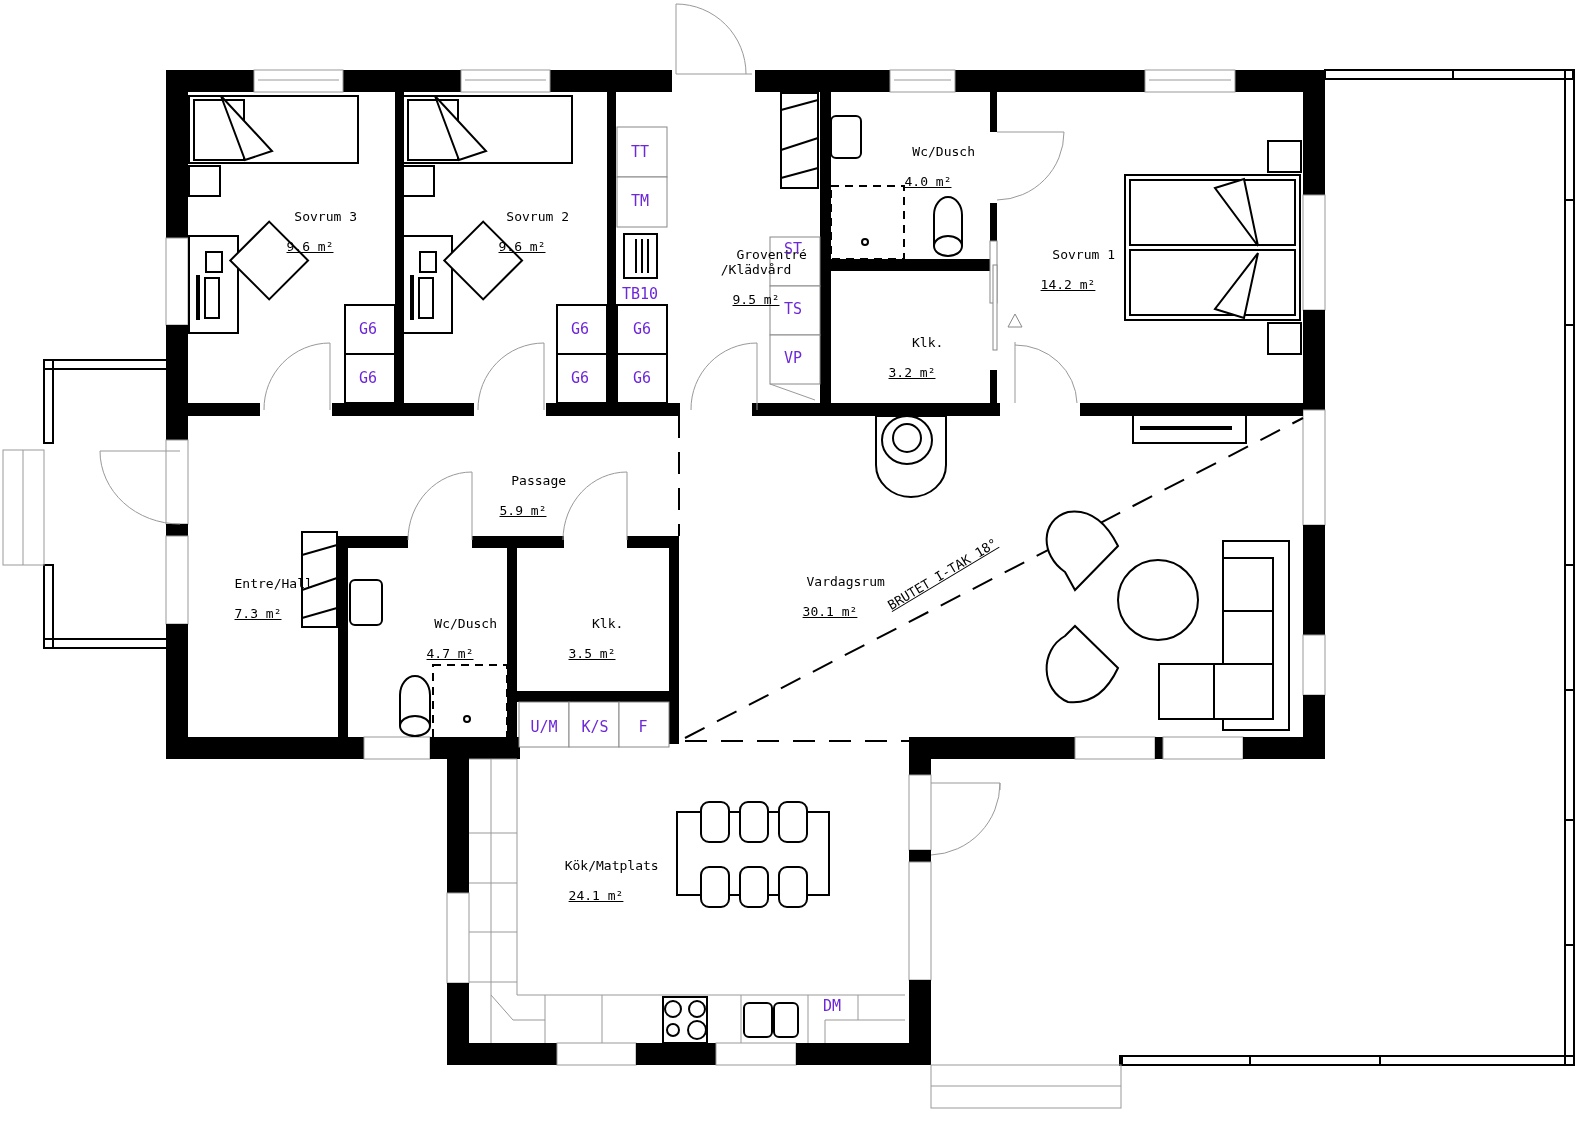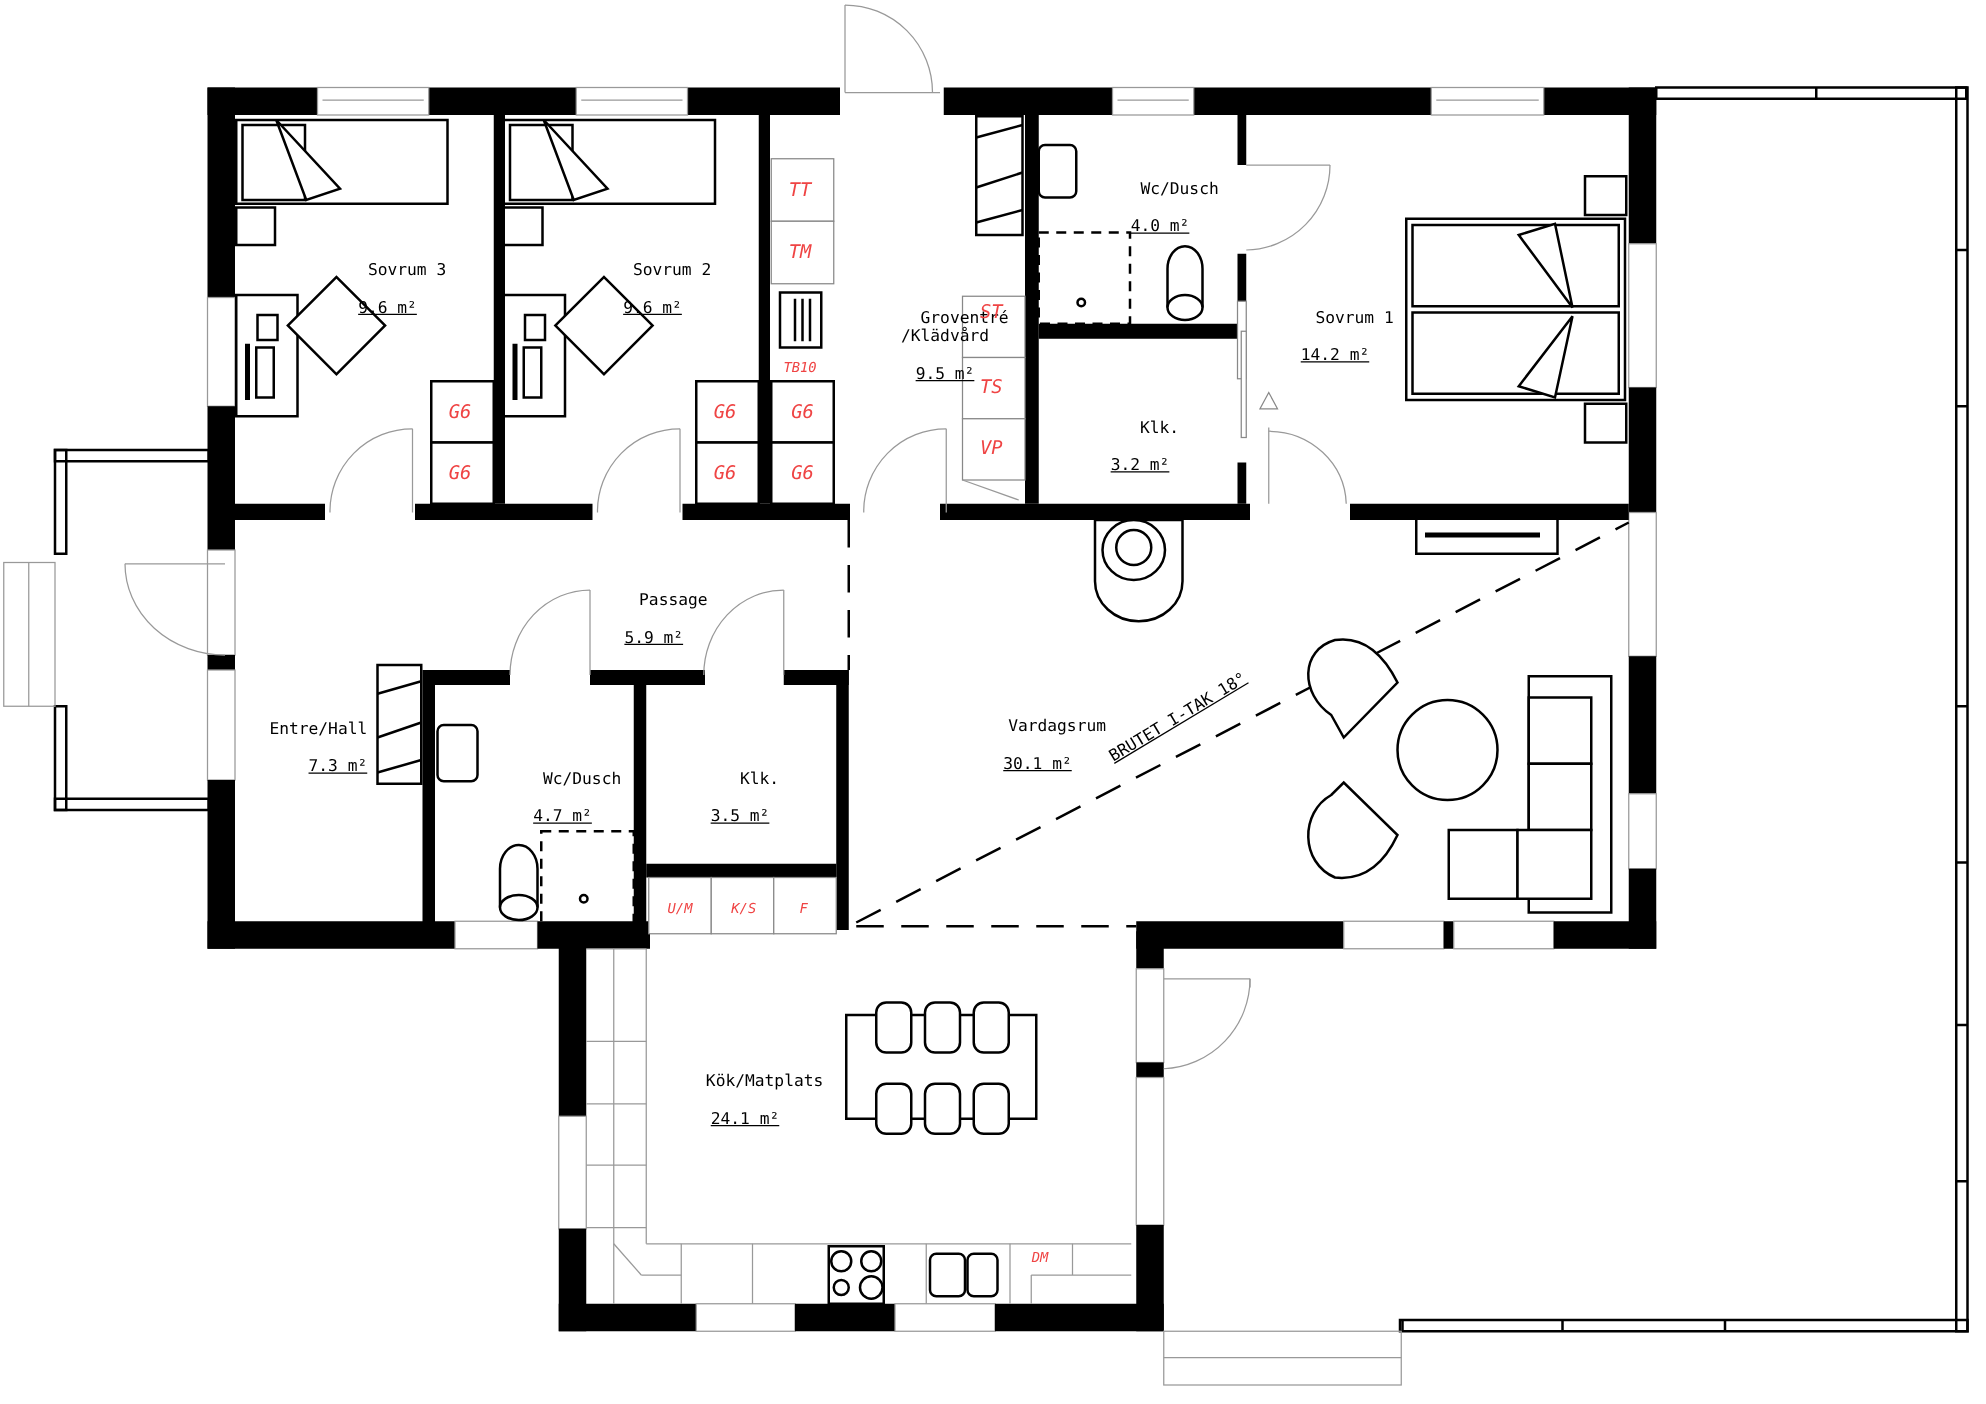--- a/index.html
+++ b/index.html
@@ -11,23 +11,23 @@
   .hair { fill: none; stroke: #999; stroke-width: 1; }
   .fx   { fill: #fff; stroke: #000; stroke-width: 2; }
   .fxg  { fill: #fff; stroke: #888; stroke-width: 1; }
   .dash { fill: none; stroke: #000; stroke-width: 2; stroke-dasharray: 22 14; }
   .dash2{ fill: none; stroke: #000; stroke-width: 2; stroke-dasharray: 8 6; }
   .win  { fill: #fff; stroke: #999; stroke-width: 1; }
   .lbl  { position: absolute; text-align: center; font-size: 13px; line-height: 15px;
           color: #000000; white-space: pre; transform: translateX(-50%);
           font-family: "DejaVu Sans Mono", "Liberation Mono", monospace; }
   .lbl .area { display: block; text-decoration: underline; }
-  .tag  { position: absolute; font-size: 15px; color: #ef4444; transform: translate(-50%,-50%);
-          font-family: "DejaVu Sans Mono", "Liberation Mono", monospace; font-style: italic; }
-  .tag-sm { font-size: 11px; }
+  .tag  { position: absolute; font-size: 15px; color: #6d28d9; transform: translate(-50%,-50%);
+          font-family: "DejaVu Sans Mono", "Liberation Mono", monospace; }
+  .tag-sm { font-size: 15px; }
   .roof { position: absolute; left: 885px; top: 600px; font-size: 13px; color:#000;
           transform: rotate(-31deg); transform-origin: left top; white-space: nowrap;
           text-decoration: underline;
           font-family: "DejaVu Sans Mono", "Liberation Mono", monospace; }
 </style>
 </head>
 <body>
 
 <svg id="plan" viewBox="0 0 1589 1123" xmlns="http://www.w3.org/2000/svg">
 
@@ -338,21 +338,21 @@
     <span class="area">3.2 m²</span>
   </div>
   <div class="lbl" style="left:1068px; top:232px;">
     <span>Sovrum 1</span>
     <span class="area">14.2 m²</span>
   </div>
   <div class="lbl" style="left:523px; top:458px;">
     <span>Passage</span>
     <span class="area">5.9 m²</span>
   </div>
-  <div class="lbl" style="left:239px; top:561px;text-align:right;">
+  <div class="lbl" style="left:258px; top:561px;">
     <span>Entre/Hall</span>
     <span class="area">7.3 m²</span>
   </div>
   <div class="lbl" style="left:450px; top:601px;">
     <span>Wc/Dusch</span>
     <span class="area">4.7 m²</span>
   </div>
   <div class="lbl" style="left:592px; top:601px;">
     <span>Klk.</span>
     <span class="area">3.5 m²</span>

